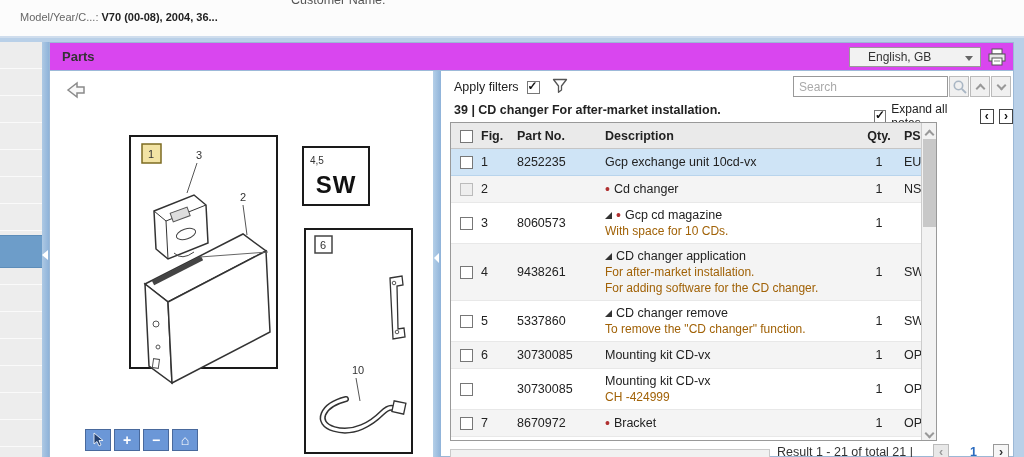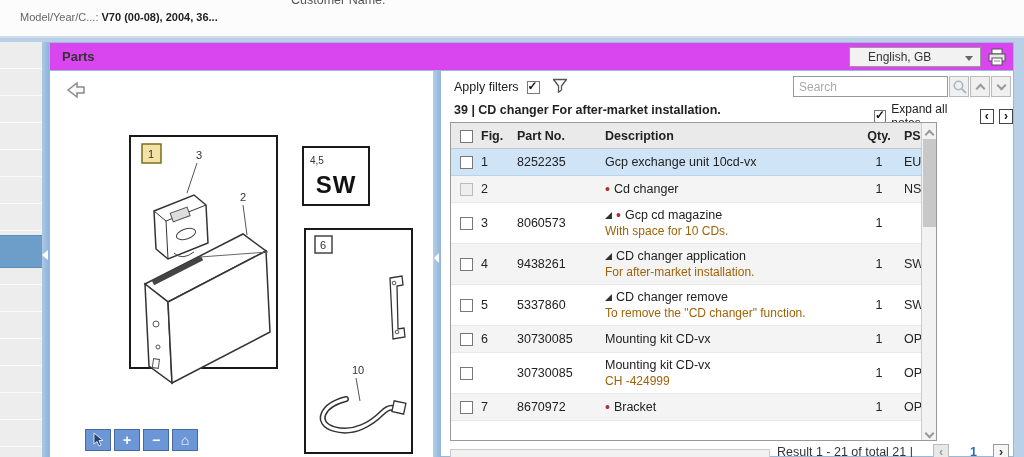--- a/index.html
+++ b/index.html
@@ -358,21 +358,21 @@
                 <div class="trow alt">
     <span class="c cb-col"><span class="cb"></span></span>
     <span class="c fig">4</span>
     <span class="c part">9438261</span>
     <span class="c desc">
       <span class="dline">
         <span class="tri"></span>
 
         <span class="dtext">CD changer application</span>
       </span>
-      <span class="notes"><div class="note">For after-market installation.</div></span>
+      <span class="notes"><div class="note">For after-market installation.</div><div class="note">For adding software for the CD changer.</div></span>
     </span>
     <span class="c qty">1</span>
     <span class="c ps">SW</span>
     <span class="c icon-col"><span class="note-icon"></span></span>
   </div>
                 <div class="trow">
     <span class="c cb-col"><span class="cb"></span></span>
     <span class="c fig">5</span>
     <span class="c part">5337860</span>
     <span class="c desc">

